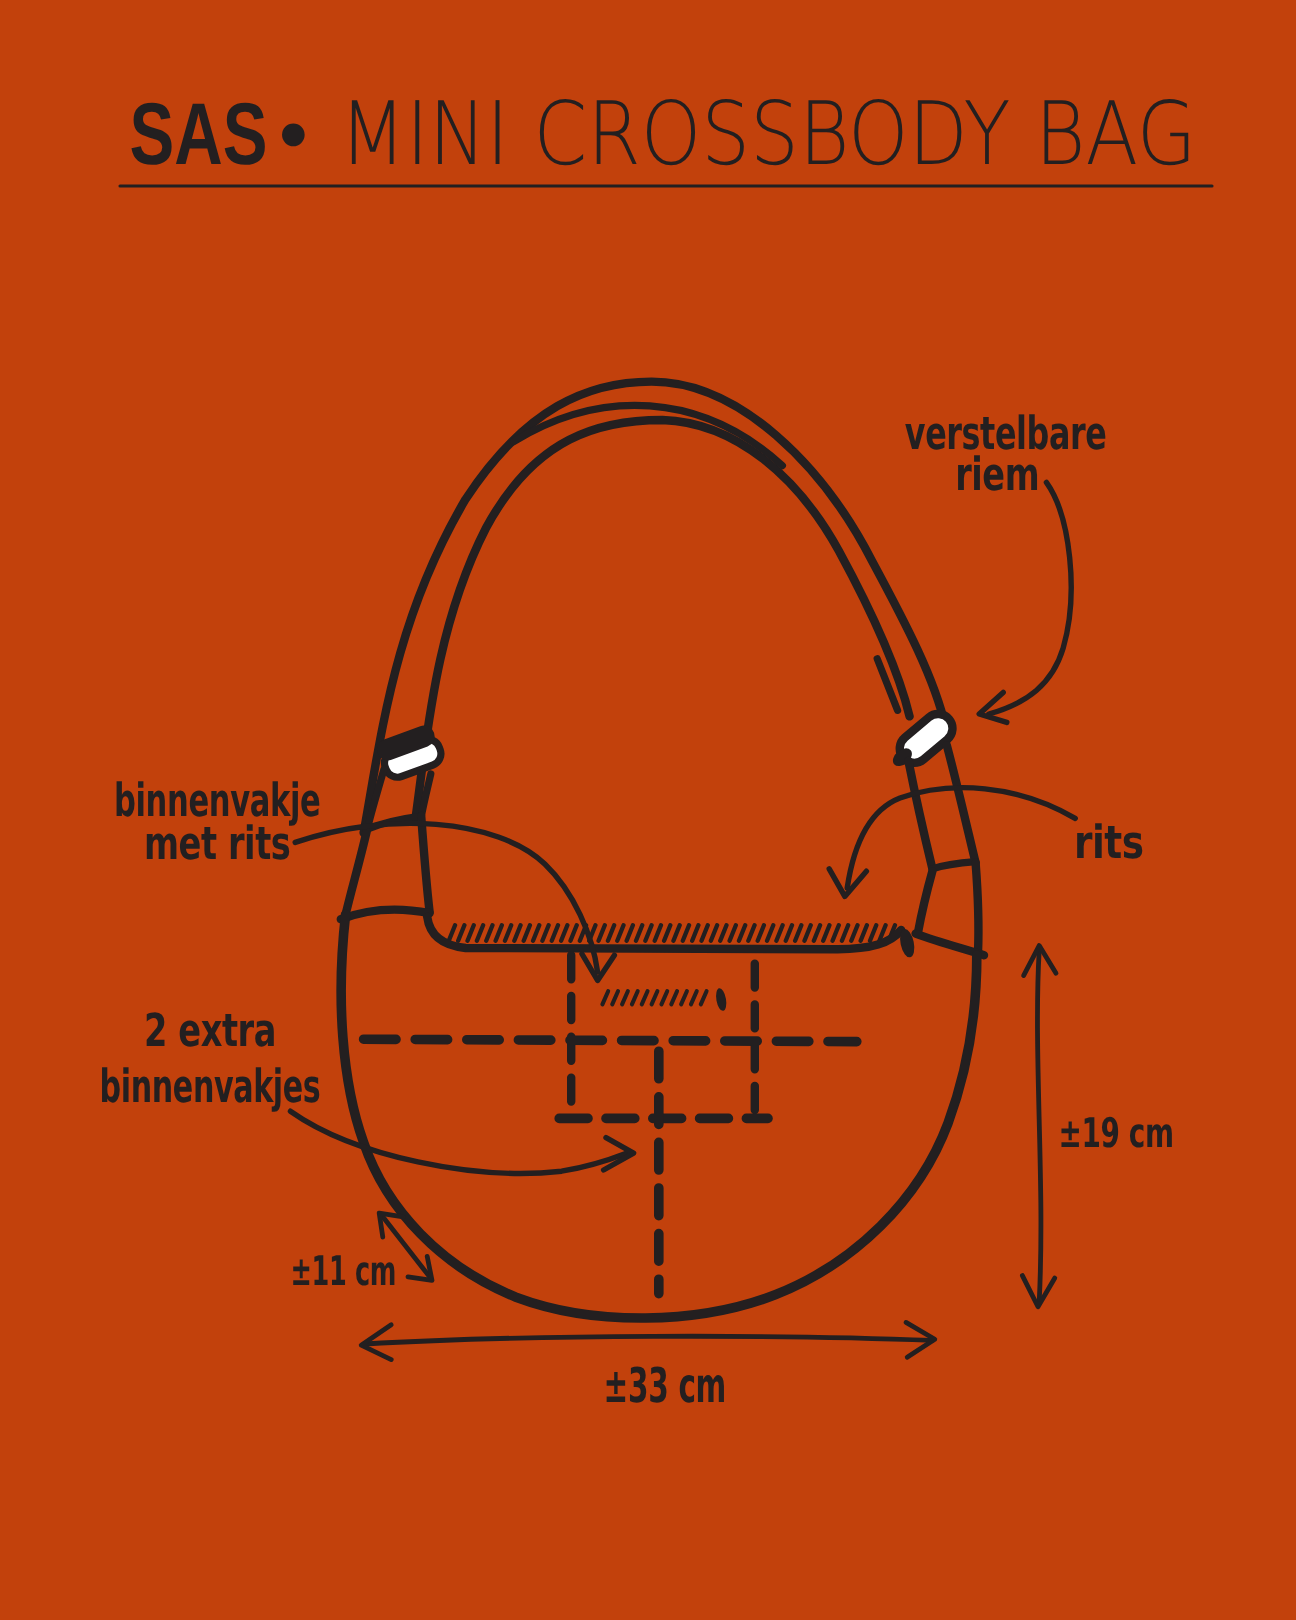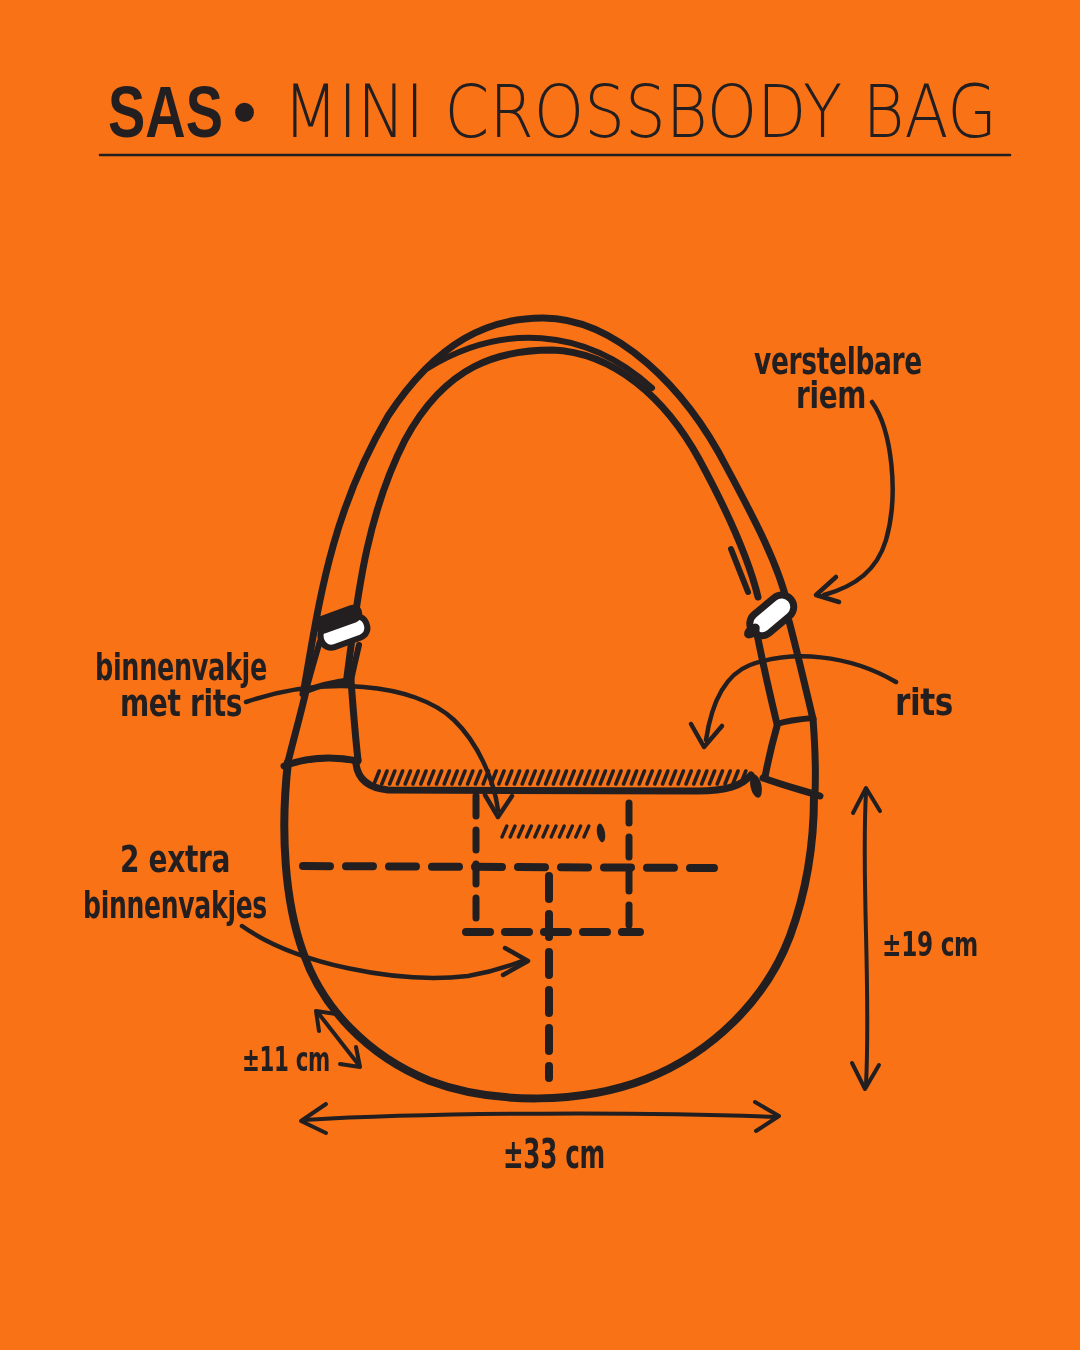--- a/index.html
+++ b/index.html
@@ -1,16 +1,16 @@
 <!DOCTYPE html>
 <html><head>
 <meta charset="utf-8">
 <style>
   html,body{margin:0;padding:0;background:#ffffff;}
-  .page{position:relative;width:1080px;height:1350px;background:#f97316;overflow:hidden;
+  .page{position:relative;width:1080px;height:1350px;background:#c2410c;overflow:hidden;
         font-family:"Liberation Sans",sans-serif;}
   svg{position:absolute;inset:0;}
   .brand-text{font-family:"Liberation Sans",sans-serif;font-weight:700;fill:#231f20;}
   .product-text{font-family:"DejaVu Sans","Liberation Sans",sans-serif;font-weight:200;fill:#231f20;}
   .hand{font-family:"DejaVu Sans",sans-serif;font-weight:700;fill:#231f20;letter-spacing:-0.5px;}
   .ink-line{stroke:#231f20;fill:none;stroke-linecap:round;stroke-linejoin:round;}
   .ink-fill{fill:#231f20;stroke:none;}
 </style>
 </head>
 <body>

